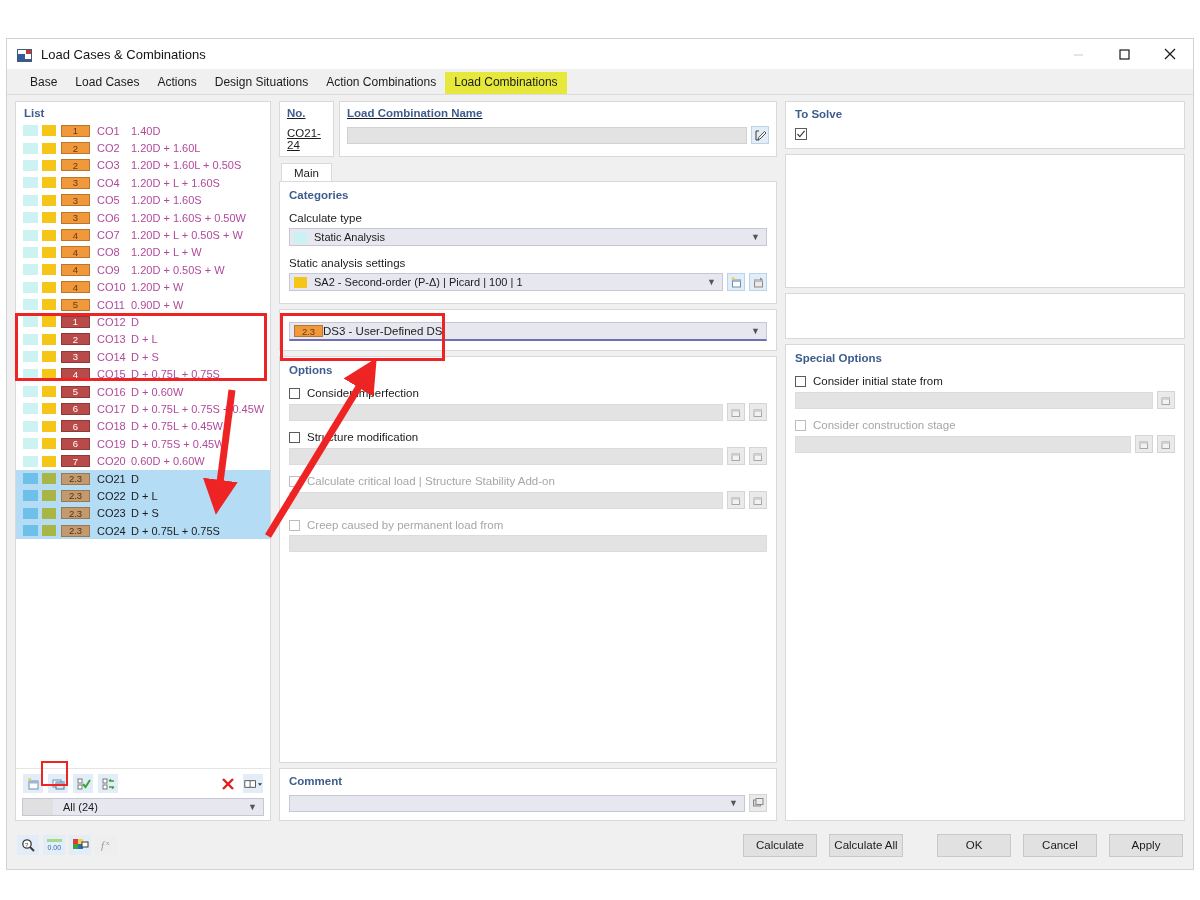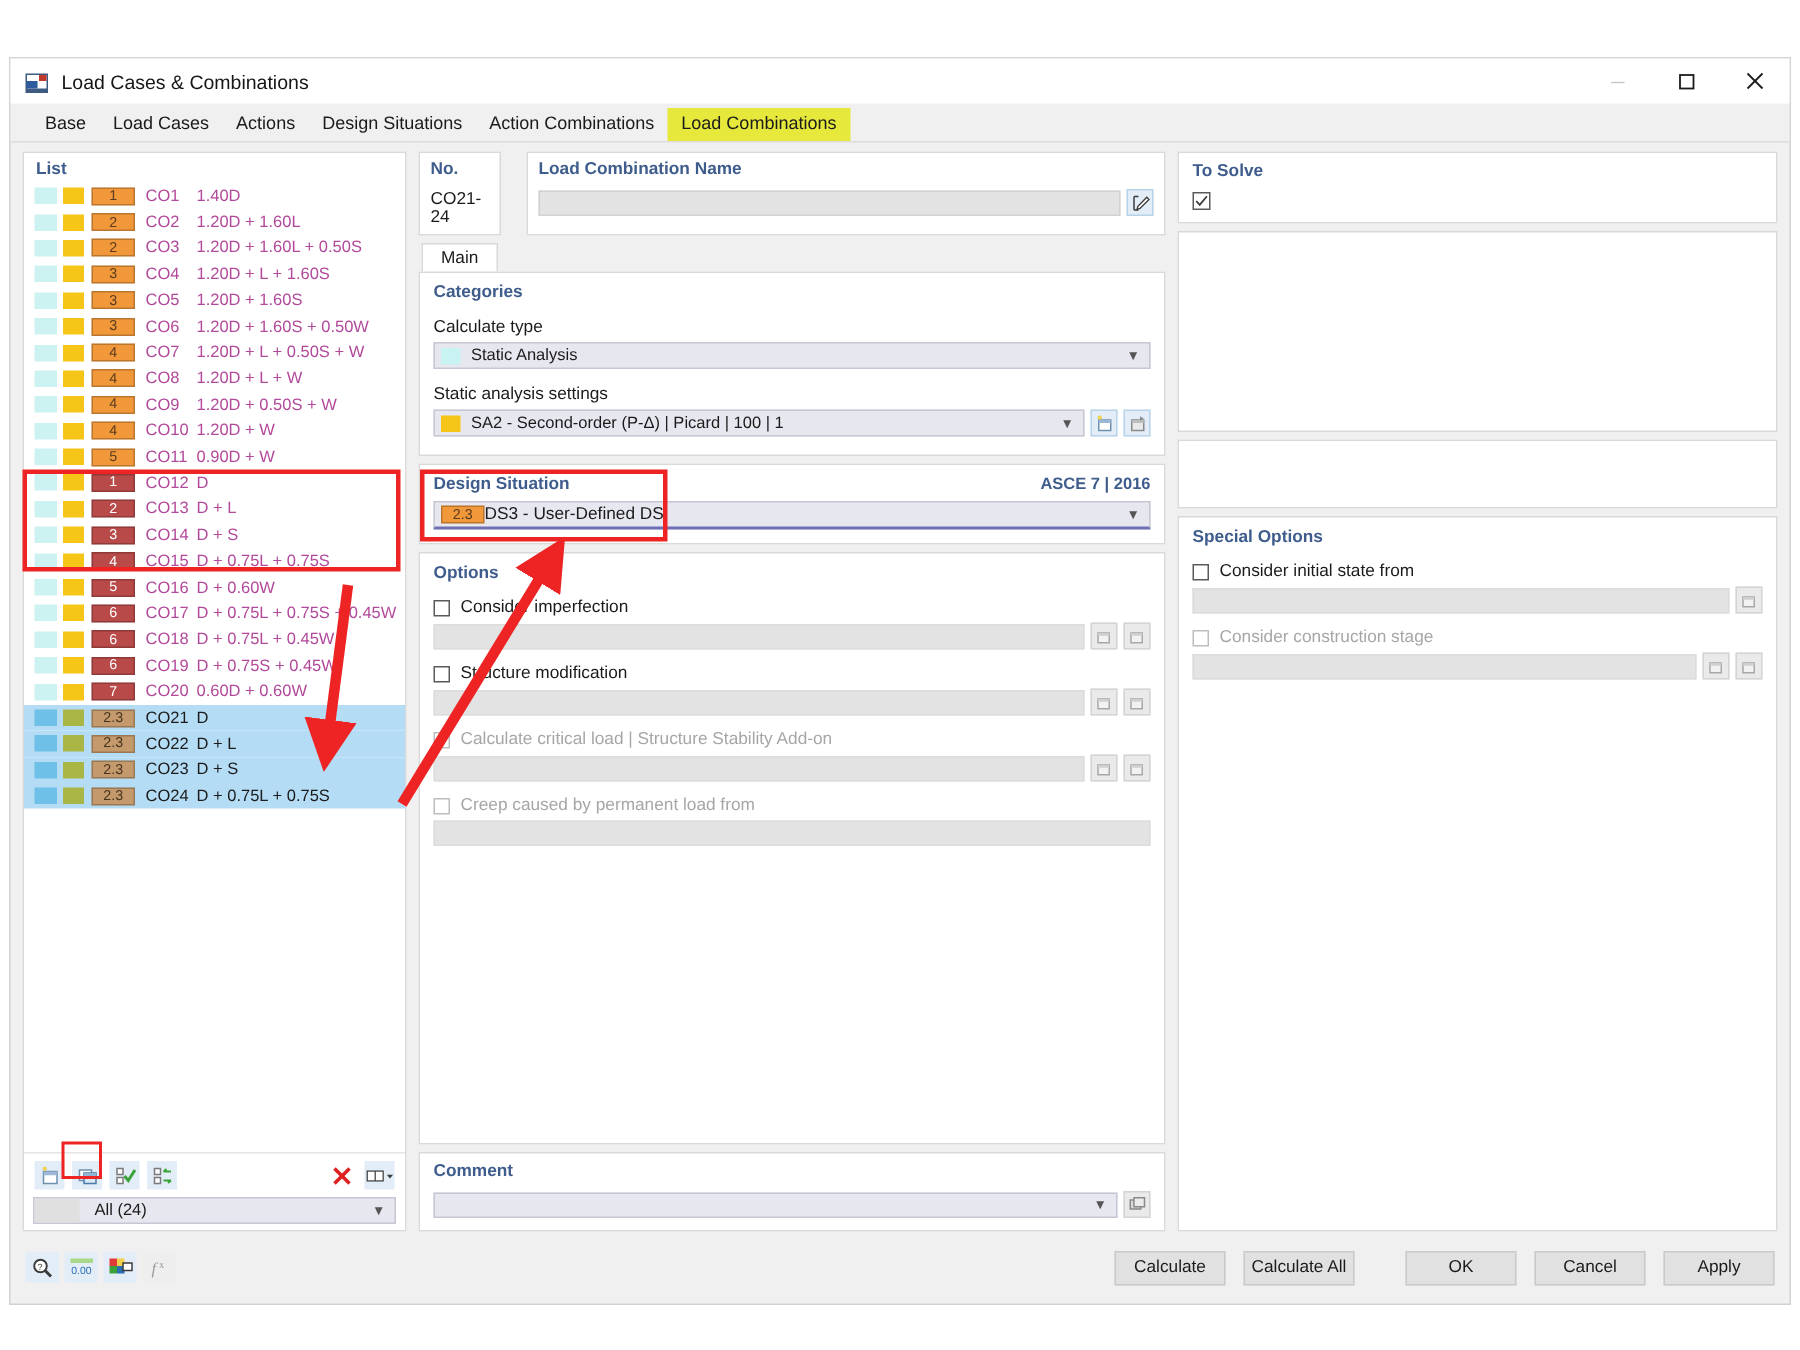--- a/index.html
+++ b/index.html
@@ -75,31 +75,31 @@
   .filter-row { height:22px; display:flex; align-items:center; padding:0 6px 4px 6px; flex:none; }
   .filter-box {
     flex:1; height:18px; background:#e7e7ef; border:1px solid #c6c6d4;
     display:flex; align-items:center; font-size:11px;
   }
   .filter-swatch { width:30px; height:16px; background:#e0e0e0; flex:none; }
   .filter-label { padding-left:10px; }
   .caret { margin-left:auto; margin-right:6px; color:#555; font-size:9px; }
   
   .mid-panel { width:498px; flex:none; display:flex; flex-direction:column; gap:5px; min-height:0; }
-  .row-top { display:flex; gap:17px; flex:none; }
+  .row-top { display:flex; gap:5px; flex:none;text-decoration:underline; }
   .box { background:#ffffff; border:1px solid #d9d9d9; }
   .no-box { width:55px; padding:5px 7px; }
   .no-val { margin-top:8px; font-size:11.5px; }
   .name-box { flex:1; padding:5px 7px 7px 7px; }
   .inp-row { display:flex; align-items:center; gap:4px; margin-top:7px; }
   .inp { flex:1; height:17px; background:#e3e3e3; border:1px solid #d2d2d2; }
   .inp.lav { background:#e7e7ef; border:1px solid #c6c6d4; }
   .sq-btn { width:18px; height:18px; display:flex; align-items:center; justify-content:center; background:#e2edf7; border:1px solid #b9d3e8; flex:none; }
   .sq-btn.gray { background:#eaeaea; border:1px solid #d4d4d4; }
-  .inner-tabs { display:flex; align-items:flex-start; height:20px; flex:none; padding-left:2px; }
+  .inner-tabs { display:flex; align-items:center; height:20px; flex:none; padding-left:2px; }
   .itab { background:#ffffff; border:1px solid #d9d9d9; border-bottom:none; padding:3px 12px 3px 12px; font-size:11.5px; }
   .categories-box { padding:7px 9px 12px 9px; flex:none; }
   .sec-h { font-size:11.5px; font-weight:bold; color:#3e5c8c; }
   .fld-lbl { font-size:11.5px; margin-top:11px; }
   .combo {
     height:18px; background:#e7e7ef; border:1px solid #c6c6d4;
     display:flex; align-items:center; margin-top:4px; font-size:11px;
   }
   .combo .cb-sw { width:13px; height:11px; margin-left:4px; flex:none; }
   .combo .cb-txt { margin-left:7px; }
@@ -466,24 +466,20 @@
             <svg width="13" height="13" viewBox="0 0 13 13">
               <rect x="2.5" y="4" width="8" height="7" fill="#e9e9e9" stroke="#8a8a8a"></rect>
               <rect x="2.5" y="4" width="8" height="2" fill="#bdbdbd"></rect>
               <path d="M8 1.5 l2.5 1.5 -2.5 1.5" fill="#8a8a8a"></path>
             </svg>
           </div>
         </div>
       </div>
 
       <div class="box ds-box">
-        <div class="ds-head">
-          <div class="sec-h">Design Situation</div>
-          <div class="ds-code">ASCE 7 | 2016</div>
-        </div>
         <div class="ds-combo">
           <div class="ds-badge">2.3</div>
           <div class="cb-txt">DS3 - User-Defined DS</div>
           <div class="caret">▼</div>
         </div>
       </div>
 
       <div class="box opt-box">
         <div class="sec-h">Options</div>
         <div id="options-list">

